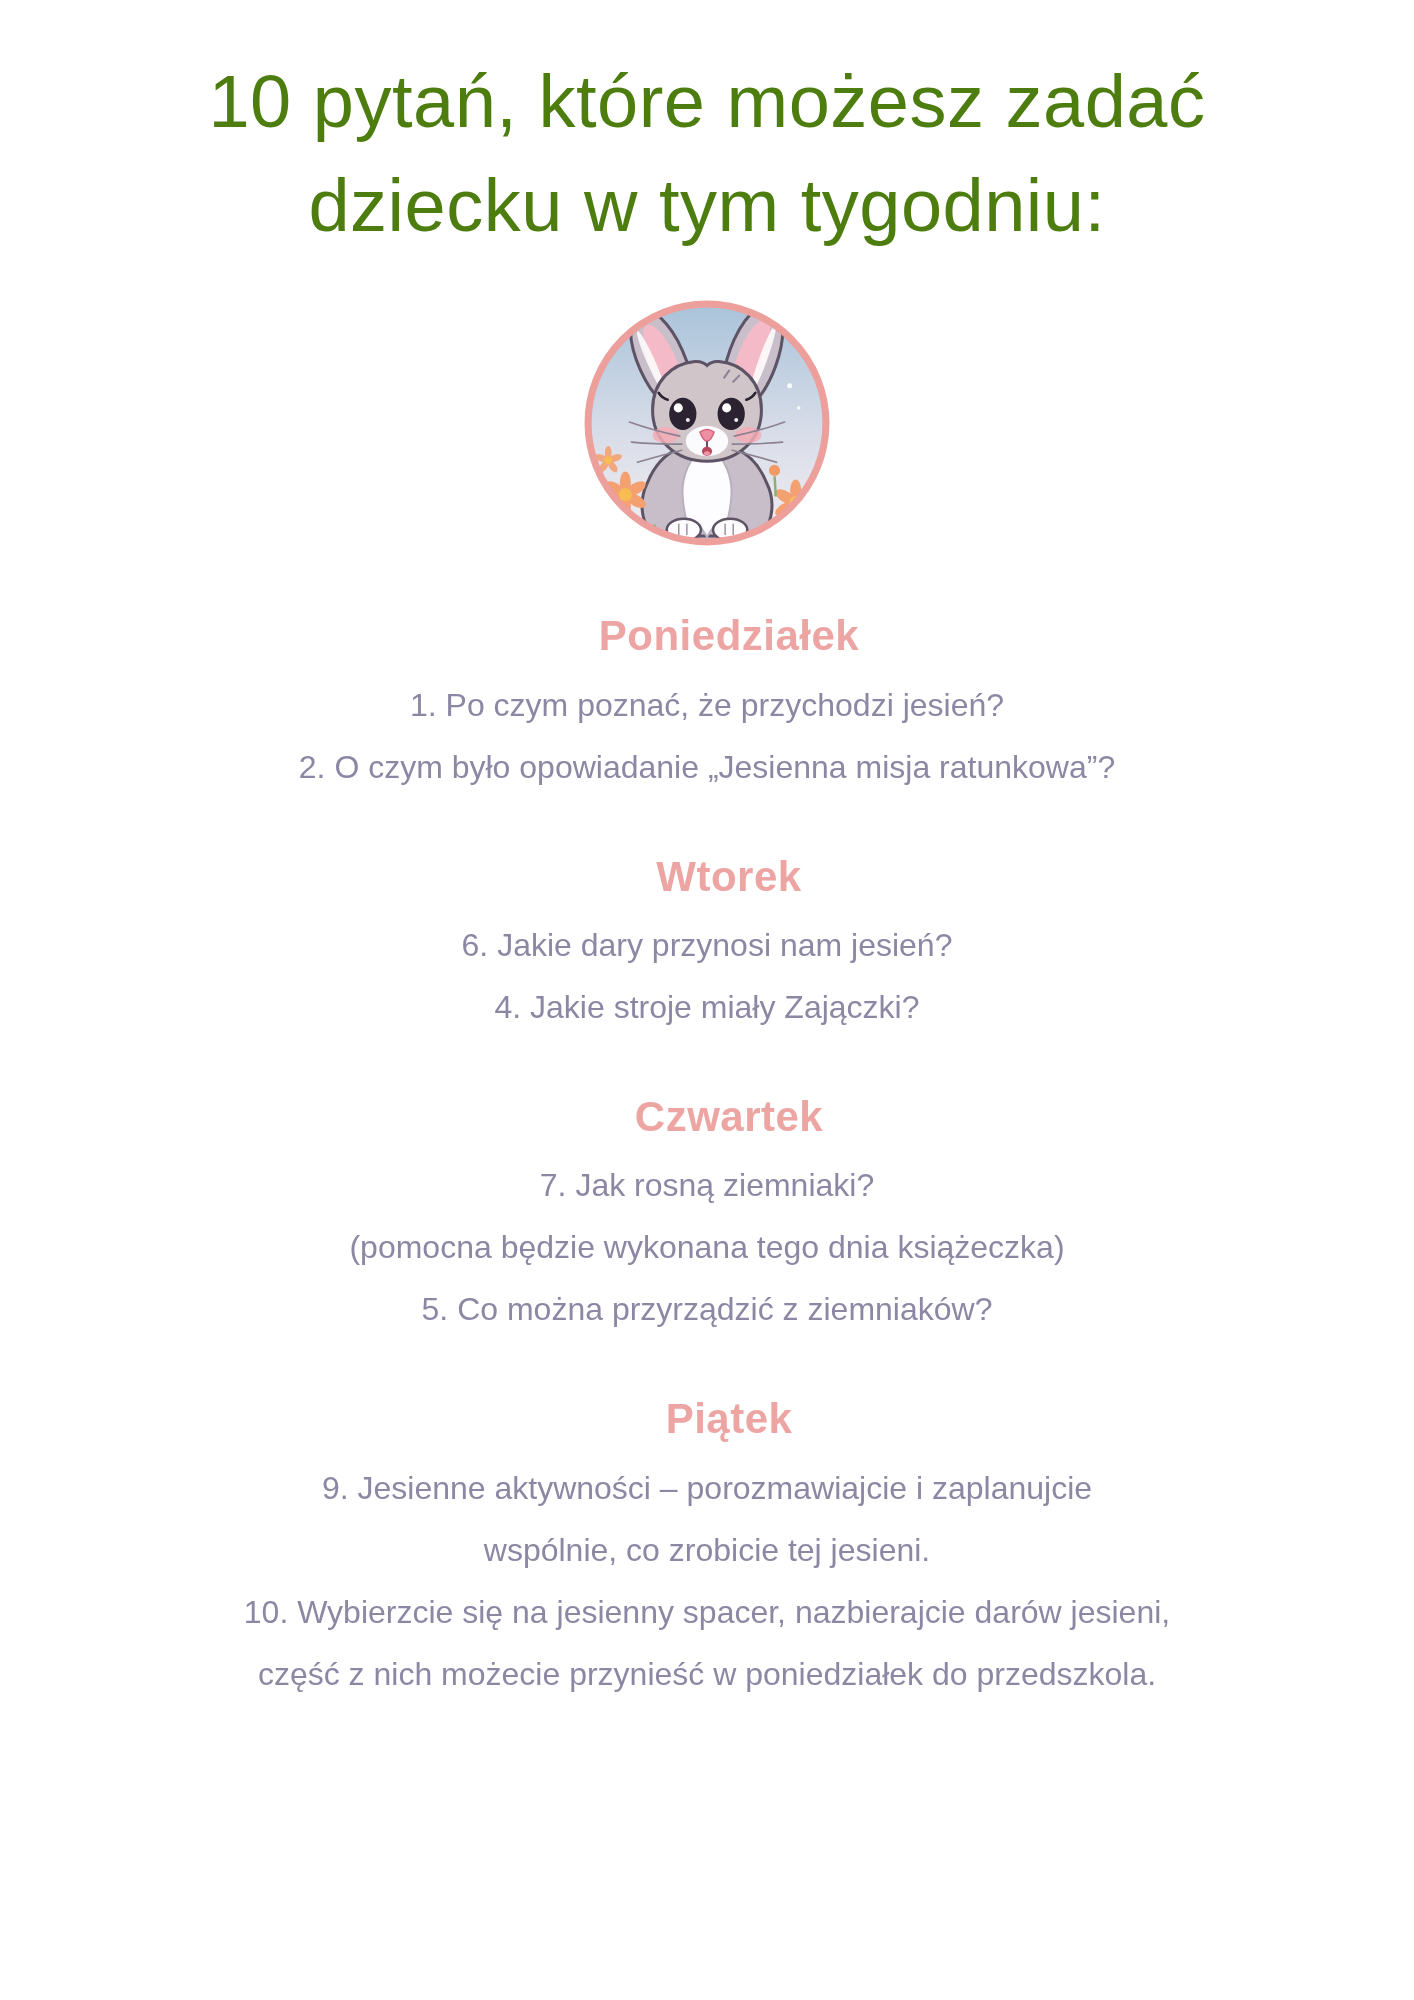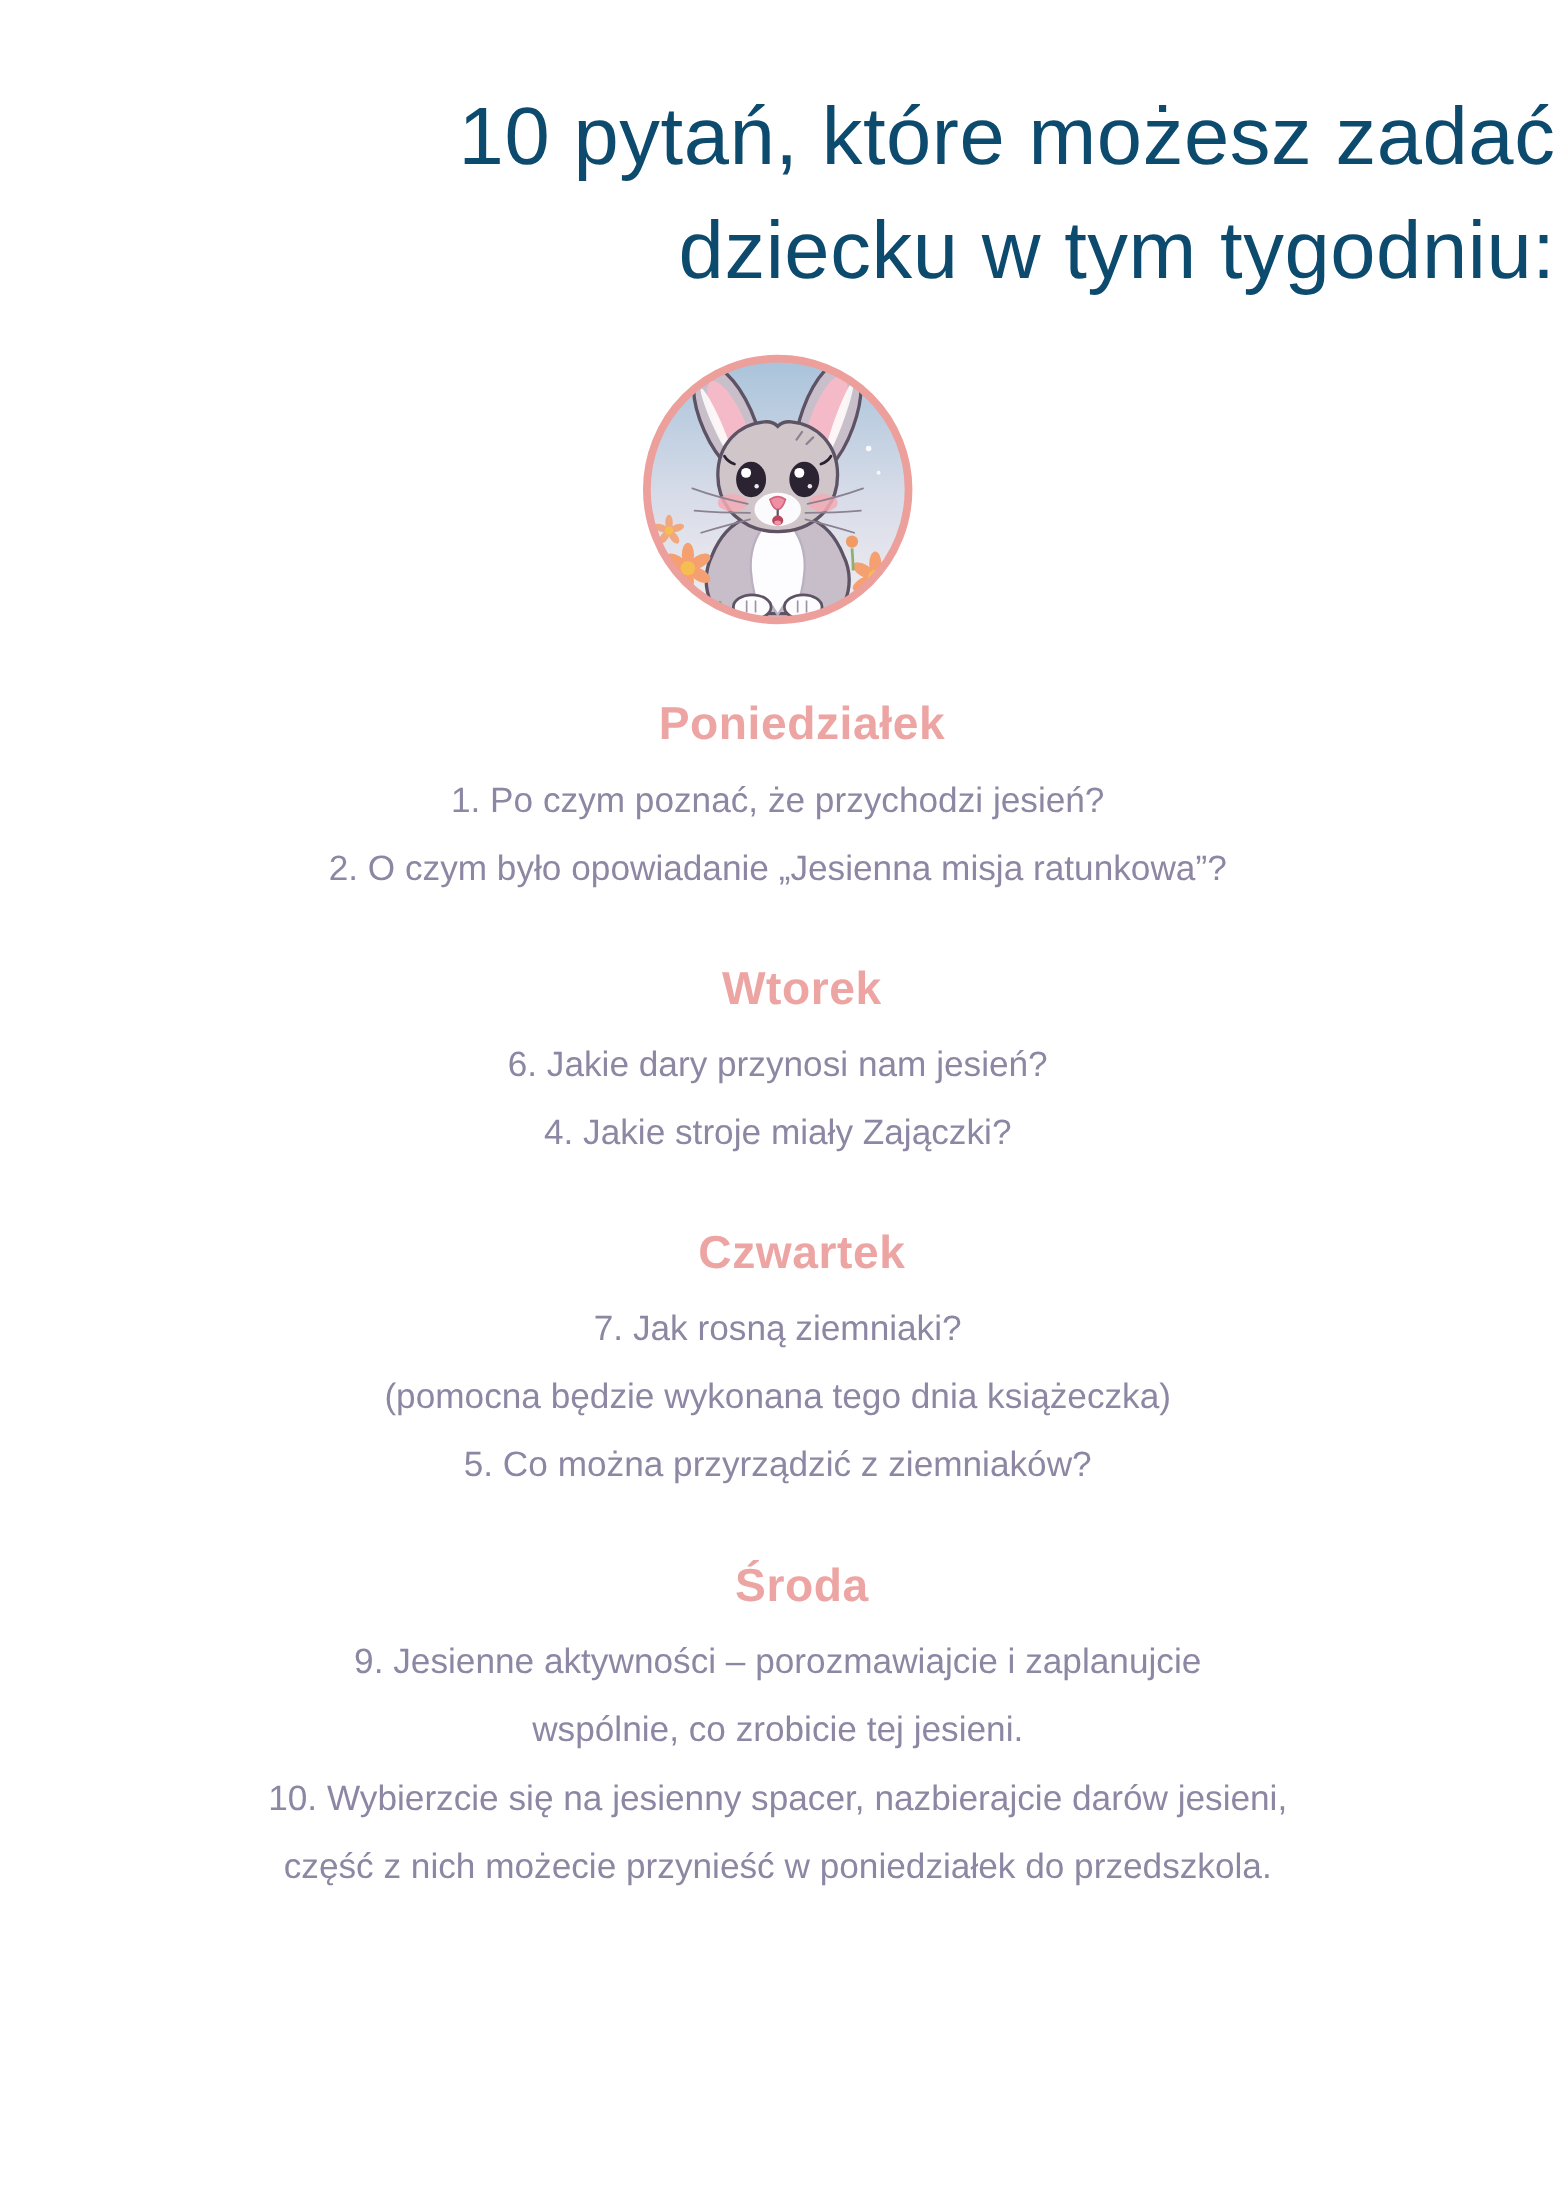--- a/index.html
+++ b/index.html
@@ -6,23 +6,23 @@
   .page {
     position: relative;
     width: 1414px;
     height: 2000px;
     margin: 0 auto;
     background: #ffffff;
     font-family: "Liberation Sans", sans-serif;
     overflow: hidden;
   }
   .title {
-    padding-top: 72px;
-    text-align: right;
-    color: #0c4a6e;
+    padding-top: 50px;
+    text-align: center;
+    color: #4d7c0f;
     font-size: 74px;
     line-height: 1.4;
     font-weight: 400;
     letter-spacing: 0.5px;
   }
   .bunny-wrap {
     margin-top: 40px;
     display: flex;
     justify-content: center;
   }
@@ -193,21 +193,21 @@
 
 
     <section class="day-section">
       <h2 class="day-heading">Czwartek</h2>
       <p class="question-line">7. Jak rosną ziemniaki?</p>
       <p class="question-line">(pomocna będzie wykonana tego dnia książeczka)</p>
       <p class="question-line">5. Co można przyrządzić z ziemniaków?</p>
     </section>
 
     <section class="day-section">
-      <h2 class="day-heading">Środa</h2>
+      <h2 class="day-heading">Piątek</h2>
       <p class="question-line">9. Jesienne aktywności – porozmawiajcie i zaplanujcie</p>
       <p class="question-line">wspólnie, co zrobicie tej jesieni.</p>
       <p class="question-line">10. Wybierzcie się na jesienny spacer, nazbierajcie darów jesieni,</p>
       <p class="question-line">część z nich możecie przynieść w poniedziałek do przedszkola.</p>
     </section>
 
   </div>
 </div>
 
 </body></html>

